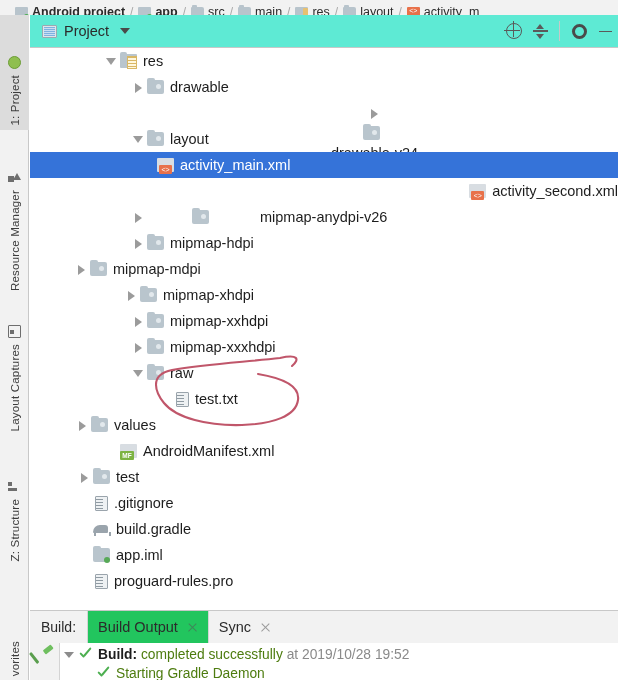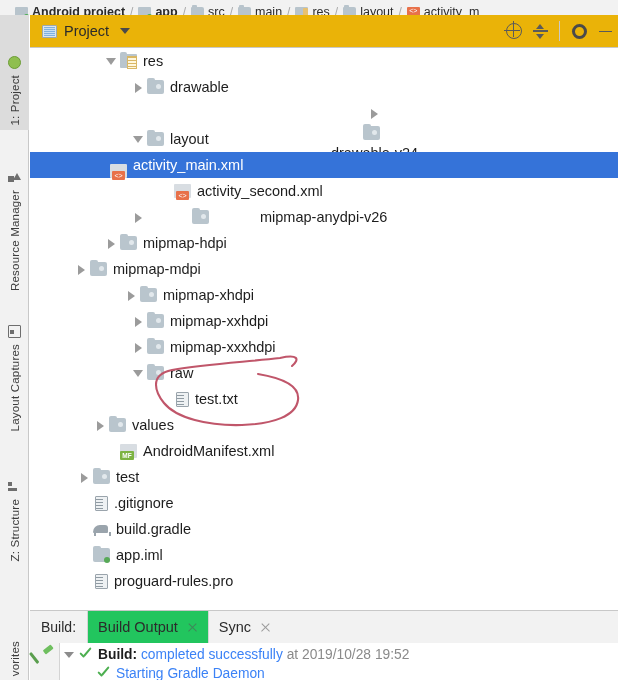--- a/index.html
+++ b/index.html
@@ -110,21 +110,21 @@
   .ico-structure:before {
     content:''; position:absolute; left:0; top:2px; width:4px; height:4px; background:#6e6e6e;
   }
   .ico-structure:after {
     content:''; position:absolute; left:0; top:8px; width:9px; height:3px; background:#6e6e6e;
   }
 
   
   .panel-head {
     position: absolute; left: 30px; top: 15px; width: 588px; height: 33px;
-    background: #eab308; border-bottom: 1px solid #c8c8c8;
+    background: #5eead4; border-bottom: 1px solid #c8c8c8;
     display: flex; align-items: center;
   }
   .ph-icon {
     width: 15px; height: 13px; margin-left: 12px; margin-right: 7px;
     background: #dfe6ea; border: 1px solid #9aa8b2; border-radius: 1px;
     position: relative; flex: none;
   }
   .ph-icon:after {
     content:''; position:absolute; left:1px; top:1px; right:1px; bottom:1px;
     background: repeating-linear-gradient(to bottom,#7fb1e0 0 1px,#c9dff3 1px 2px);
@@ -324,21 +324,21 @@
   }
   .check:before {
     content:''; position:absolute; left:1px; top:6px; width:6px; height:2.4px;
     background:#4caf50; transform: rotate(45deg); border-radius:1px;
   }
   .check:after {
     content:''; position:absolute; left:4px; top:3px; width:11px; height:2.4px;
     background:#4caf50; transform: rotate(-50deg); border-radius:1px;
   }
   .b-bold { font-weight: bold; color:#1d1d1d; }
-  .b-norm { color:#3b82f6; }
+  .b-norm { color:#4d7c0f; }
   .b-dim  { color:#8a8a8a; }
   .indent-2 { padding-left: 18px; }
 </style>
 </head>
 <body>
 
 <div id="app">
 
   <div class="breadcrumb" id="breadcrumb">
       <span class="crumb">
@@ -439,36 +439,36 @@
         <div class="row" style="padding-left: 101px; flex-direction: column;">
           <span class="twisty collapsed"></span>
           <span class="ficon f-folder"></span>
           <span class="rlabel">drawable-v24</span>
         </div>
         <div class="row" style="padding-left: 101px;">
           <span class="twisty expanded"></span>
           <span class="ficon f-folder"></span>
           <span class="rlabel">layout</span>
         </div>
-        <div class="row sel" style="padding-left: 64px; align-items: flex-end;">
+        <div class="row sel" style="padding-left: 111px;">
           <span class="twisty"></span>
           <span class="ficon f-xml"></span>
           <span class="rlabel">activity_main.xml</span>
         </div>
-        <div class="row" style="padding-left: 128px;">
+        <div class="row" style="padding-left: 128px; justify-content: flex-end;">
           <span class="twisty"></span>
           <span class="ficon f-xml"></span>
           <span class="rlabel">activity_second.xml</span>
         </div>
         <div class="row" style="padding-left: 101px; gap: 45px;">
           <span class="twisty collapsed"></span>
           <span class="ficon f-folder"></span>
           <span class="rlabel">mipmap-anydpi-v26</span>
         </div>
-        <div class="row" style="padding-left: 74px;">
+        <div class="row" style="padding-left: 101px;">
           <span class="twisty collapsed"></span>
           <span class="ficon f-folder"></span>
           <span class="rlabel">mipmap-hdpi</span>
         </div>
         <div class="row" style="padding-left: 44px;">
           <span class="twisty collapsed"></span>
           <span class="ficon f-folder"></span>
           <span class="rlabel">mipmap-mdpi</span>
         </div>
         <div class="row" style="padding-left: 94px;">
@@ -489,21 +489,21 @@
         <div class="row" style="padding-left: 101px;">
           <span class="twisty expanded"></span>
           <span class="ficon f-folder"></span>
           <span class="rlabel">raw</span>
         </div>
         <div class="row" style="padding-left: 128px;">
           <span class="twisty"></span>
           <span class="ficon f-txt"></span>
           <span class="rlabel">test.txt</span>
         </div>
-        <div class="row" style="padding-left: 63px;">
+        <div class="row" style="padding-left: 45px;">
           <span class="twisty collapsed"></span>
           <span class="ficon f-folder"></span>
           <span class="rlabel">values</span>
         </div>
         <div class="row" style="padding-left: 74px;">
           <span class="twisty"></span>
           <span class="ficon f-manifest"></span>
           <span class="rlabel">AndroidManifest.xml</span>
         </div>
         <div class="row" style="padding-left: 47px;">

